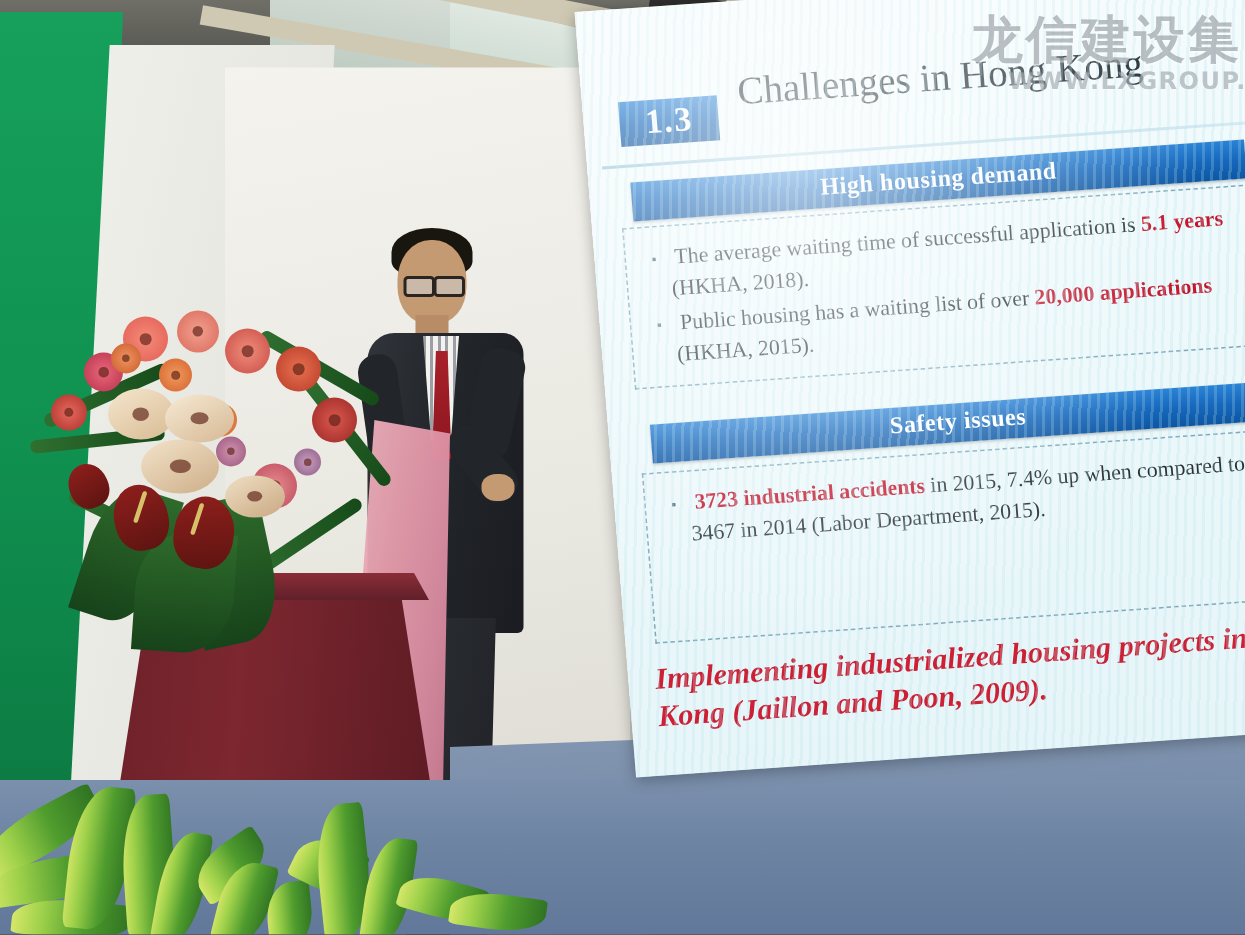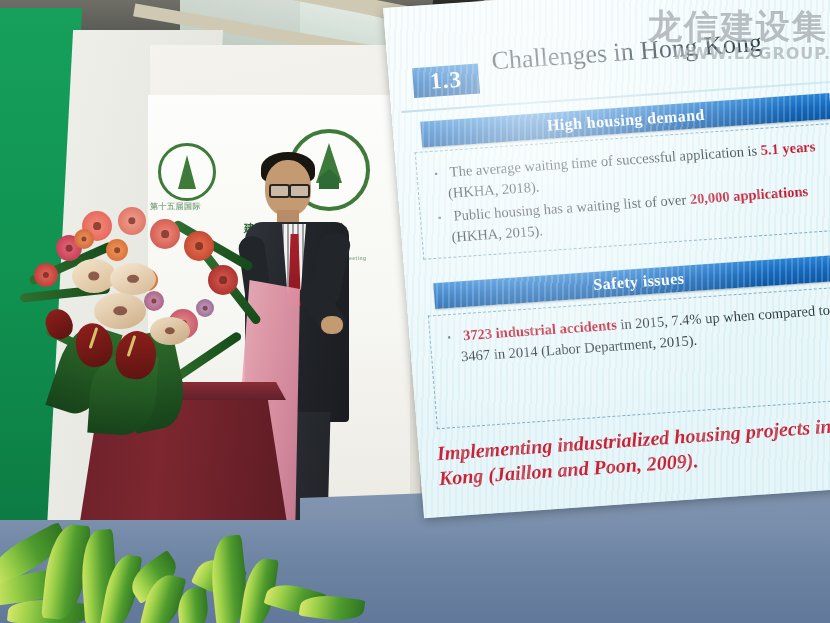--- a/index.html
+++ b/index.html
@@ -190,35 +190,20 @@
     <div class="spot" style="left:548px;top:72px;width:20px;height:20px;"></div>
     <div class="spot" style="left:447px;top:112px;width:17px;height:17px;"></div>
     <div class="spot" style="left:712px;top:98px;width:18px;height:18px;"></div>
     <div class="spot" style="left:645px;top:140px;width:16px;height:16px;"></div>
     <div class="spot" style="left:780px;top:60px;width:15px;height:15px;"></div>
   </div>
 
   <div class="abs" id="greenwall"></div>
   <div class="abs" id="whitewall-a"></div>
   <div class="abs" id="boothwall"></div>
-  <div class="abs" id="backdrop">
-
-    <div class="logo-ring" style="left:10px;top:48px;width:52px;height:52px;">
-      <div class="logo-tree" style="left:17px;top:9px;width:18px;height:34px;"></div>
-    </div>
-    <div class="cn-text cn-dim" style="left:2px;top:106px;font-size:8px;">第十五届国际</div>
-
-    <div class="logo-ring" style="left:140px;top:34px;width:74px;height:74px;border-width:4px;">
-      <div class="logo-tree" style="left:24px;top:10px;width:26px;height:40px;"></div>
-      <div style="position:absolute;left:27px;top:36px;width:20px;height:20px;background:#2f6b34;clip-path:polygon(50% 0,100% 42%,100% 100%,0 100%,0 42%);"></div>
-    </div>
-    <div class="cn-text" style="left:96px;top:126px;font-size:11px;">建筑与建筑节能大会</div>
-    <div class="cn-text" style="left:128px;top:142px;font-size:11px;">博览会</div>
-    <div class="cn-text cn-dim" style="left:112px;top:160px;font-size:5px;font-family:'Liberation Sans',sans-serif;">Building &amp; Energy Efficiency Meeting</div>
-  </div>
 
   <div class="abs" id="speaker">
     <div class="sp-hair"></div>
     <div class="sp-head"></div>
     <div class="sp-glass" style="left:26px;top:34px;"></div>
     <div class="sp-glass" style="left:46px;top:34px;"></div>
     <div class="sp-neck"></div>
     <div class="sp-torso"></div>
     <div class="sp-shirt"></div>
     <div class="sp-tie"></div>

